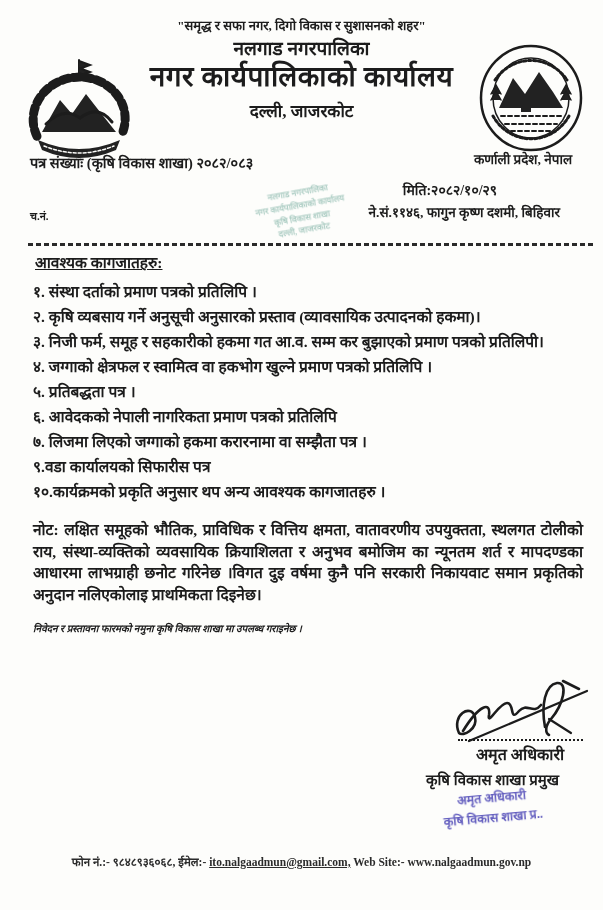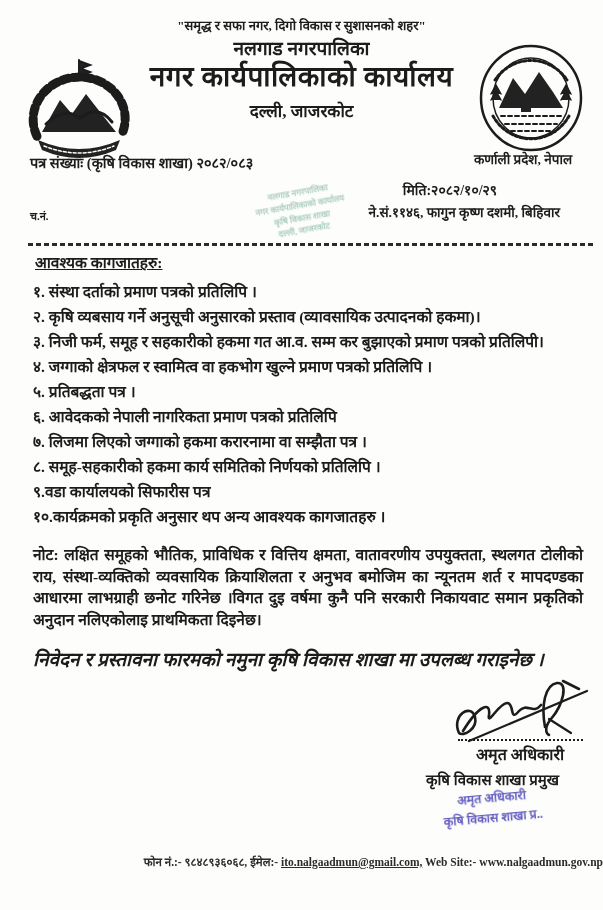--- a/index.html
+++ b/index.html
@@ -29,30 +29,30 @@
     background:repeating-linear-gradient(90deg,#2a2a2a 0 5px,transparent 5px 8px);}
   .center-stamp{left:246px;top:186px;width:110px;
     transform:rotate(-10deg);color:#3e8b78;opacity:.42;
     font-size:8.5px;font-weight:700;text-align:center;line-height:1.5;
     filter:blur(.3px);}
   .bodyflow{top:251px;left:33px;right:20px;}
   .doc-heading{font-size:15.5px;font-weight:700;text-decoration:underline;margin:0 0 6px 2px;}
   .doc-list{list-style:none;margin:0;padding:0;font-size:15.5px;font-weight:700;line-height:25px;}
   .doc-list li{margin:0;text-align:justify;}
   .note{margin-top:15px;font-size:15.5px;font-weight:700;line-height:21.5px;text-align:justify;}
-  .availability{margin-top:6px;font-size:19px;font-weight:700;font-style:italic;}
+  .availability{margin-top:6px;font-size:10px;font-weight:700;font-style:italic;}
   .sig-block{left:440px;top:675px;width:160px;text-align:center;}
   .sig-svg{display:block;margin:0 auto;}
   .sig-dots{border-top:2.5px dotted #1c1c1c;width:125px;margin:-18px auto 2px auto;}
   .sig-name{font-size:16px;font-weight:700;}
   .sig-post{font-size:15px;font-weight:700;margin-top:4px;margin-left:-55px;white-space:nowrap;}
   .blue-stamp{left:405px;top:788px;width:175px;text-align:center;
     transform:rotate(-5deg);color:#4a44b5;opacity:.85;
     font-size:12.5px;font-weight:700;line-height:1.6;filter:blur(.3px);}
-  .footer{top:854px;left:0;width:100%;text-align:right;font-size:11.5px;font-weight:700;color:#2b2b2b;}
+  .footer{top:854px;left:0;width:100%;text-align:center;font-size:11.5px;font-weight:700;color:#2b2b2b;}
   .footer .email{text-decoration:underline;}
   .ink{stroke:#1c1c1c;fill:none;stroke-linecap:round;}
 </style>
 </head>
 <body>
 
 <div class="page">
 
   <div class="abs ctr motto">"समृद्ध र सफा नगर, दिगो विकास र सुशासनको शहर"</div>
   <div class="abs ctr muni">नलगाड नगरपालिका</div>
@@ -107,21 +107,20 @@
   <div class="abs bodyflow">
     <div class="doc-heading">आवश्यक कागजातहरु:</div>
     <ul class="doc-list">
       <li>१. संस्था दर्ताको प्रमाण पत्रको प्रतिलिपि ।</li>
       <li>२. कृषि व्यबसाय गर्ने अनुसूची अनुसारको प्रस्ताव (व्यावसायिक उत्पादनको हकमा)।</li>
       <li>३. निजी फर्म, समूह र सहकारीको हकमा गत आ.व. सम्म कर बुझाएको प्रमाण पत्रको प्रतिलिपी।</li>
       <li>४. जग्गाको क्षेत्रफल र स्वामित्व वा हकभोग खुल्ने प्रमाण पत्रको प्रतिलिपि ।</li>
       <li>५. प्रतिबद्धता पत्र ।</li>
       <li>६.  आवेदकको नेपाली नागरिकता प्रमाण पत्रको प्रतिलिपि</li>
       <li>७. लिजमा लिएको जग्गाको हकमा करारनामा वा सम्झैता पत्र ।</li>
-      <li>८. समूह-सहकारीको हकमा कार्य समितिको निर्णयको प्रतिलिपि ।</li>
       <li>९.वडा कार्यालयको सिफारीस पत्र</li>
       <li>१०.कार्यक्रमको प्रकृति अनुसार थप अन्य आवश्यक कागजातहरु ।</li>
     </ul>
     <p class="note">नोट: लक्षित समूहको भौतिक, प्राविधिक र वित्तिय क्षमता, वातावरणीय उपयुक्तता, स्थलगत टोलीको राय, संस्था-व्यक्तिको व्यवसायिक क्रियाशिलता र अनुभव बमोजिम का न्यूनतम शर्त र मापदण्डका आधारमा लाभग्राही छनोट गरिनेछ ।विगत दुइ वर्षमा कुनै पनि सरकारी निकायवाट समान प्रकृतिको अनुदान नलिएकोलाइ प्राथमिकता दिइनेछ।</p>
     <p class="availability">निवेदन र प्रस्तावना फारमको नमुना कृषि विकास शाखा मा उपलब्ध गराइनेछ ।</p>
   </div>
 
   <div class="abs sig-block">
     <svg class="sig-svg" width="150" height="82" viewBox="0 0 150 82">
       <g class="ink" stroke-width="2.6">

